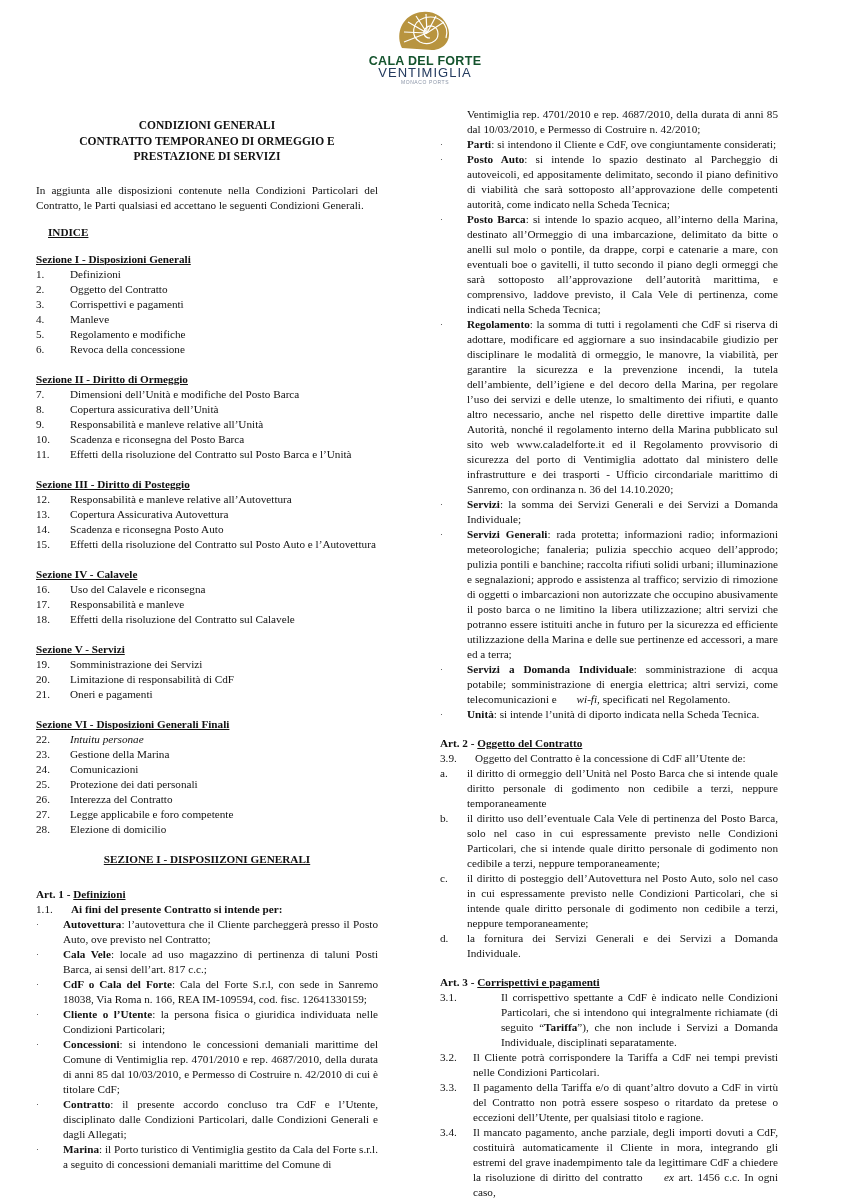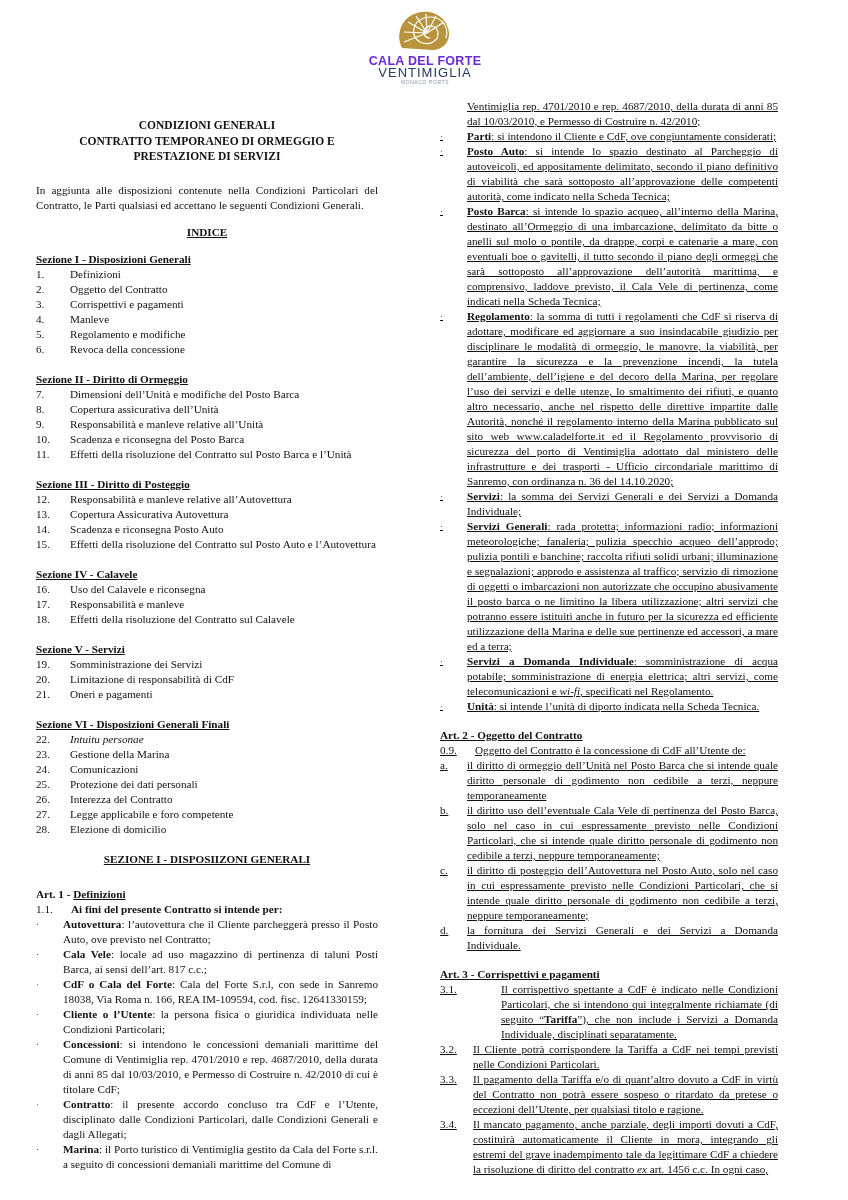--- a/index.html
+++ b/index.html
@@ -3,48 +3,48 @@
 <meta charset="utf-8">
 <style>
   html, body { margin: 0; padding: 0; background: #ffffff; }
   body {
     width: 848px; height: 1200px; position: relative; overflow: hidden;
     font-family: "Liberation Serif", "DejaVu Serif", serif;
     color: #111; font-size: 11.2px; line-height: 15px;
   }
   .logo { position: absolute; left: 360px; top: 8px; width: 130px; text-align: center; }
   .logo svg { display: block; margin: 0 auto; }
-  .logo .brand { font-family: "Liberation Sans", "DejaVu Sans", sans-serif; font-weight: bold; color: #6d28d9; font-size: 12.5px; letter-spacing: 0.3px; line-height: 13px; margin-top: 1px; }
+  .logo .brand { font-family: "Liberation Sans", "DejaVu Sans", sans-serif; font-weight: bold; color: #14532d; font-size: 12.5px; letter-spacing: 0.3px; line-height: 13px; margin-top: 1px; }
   .logo .city { font-family: "Liberation Sans", "DejaVu Sans", sans-serif; color: #233a5e; font-size: 13px; letter-spacing: 1px; line-height: 10px; }
   .logo .sub { font-family: "Liberation Sans", "DejaVu Sans", sans-serif; color: #8a94a6; font-size: 5px; letter-spacing: 0.6px; line-height: 8px; }
 
   .col { position: absolute; top: 110px; }
   .col-left { left: 36px; width: 342px; }
-  .col-right { left: 440px; width: 338px; top: 99px; text-decoration: underline; }
+  .col-right { left: 440px; width: 338px; top: 107px; }
 
   .title { text-align: center; font-weight: bold; font-size: 11.5px; line-height: 15.5px; margin: 8px 0 18px 0; }
   .intro { text-align: justify; margin: 0 0 2px 0; }
-  .h-indice { text-align: center; font-weight: bold; text-decoration: underline; margin: 12px; }
+  .h-indice { text-align: left; font-weight: bold; text-decoration: underline; margin: 12px; }
   .sec-title { font-weight: bold; text-decoration: underline; margin: 0; }
   .toc { margin: 0 0 15px 0; padding: 0; list-style: none; }
   .toc li { display: flex; }
   .toc .num { width: 34px; flex: none; }
   .toc .txt.it { font-style: italic; }
   .big-sec { text-align: center; font-weight: bold; text-decoration: underline; margin: 12px 0 20px 0; }
 
   .art-h { font-weight: bold; margin: 0; }
   .art-h .u { text-decoration: underline; }
   .row { display: flex; }
   .row .num { width: 27px; flex: none; }
   .row .body { flex: 1; text-align: justify; }
   .bullet { display: flex; }
   .bullet .dot { width: 27px; flex: none; font-size: 9px; }
   .bullet .body { flex: 1; text-align: justify; }
   .b { font-weight: bold; }
-  .i { font-style: italic; }
+  .i { font-style: italic; margin-left: 17px; }
   .gap { height: 14px; }
   .intro-para { text-align: justify; padding-left: 27px; }
   .sub-lead { font-weight: bold; }
 </style>
 </head>
 <body>
 
 <div class="logo">
   <svg width="62" height="46" viewBox="0 0 62 46">
     <path d="M8 40 C2 28 6 12 20 6 C34 0 50 6 54 20 C58 32 50 42 38 42 Z" fill="#b8943f"></path>
@@ -278,21 +278,21 @@
       </div>
       <div class="bullet">
         <span class="dot">·</span>
         <span class="body"><span class="b">Unità</span>: si intende l’unità di diporto indicata nella Scheda Tecnica.</span>
       </div>
     </div>
 
   <div class="gap"></div>
   <p class="art-h"><span>Art. 2 - </span><span class="u">Oggetto del Contratto</span></p>
   <div class="row">
-    <span class="num">0.9.</span>
+    <span class="num">3.9.</span>
     <span class="body" style="padding-left:8px">Oggetto del Contratto è la concessione di CdF all’Utente de:</span>
   </div>
   <div id="art2-items">
       <div class="row">
         <span class="num">a.</span>
         <span class="body">il diritto di ormeggio dell’Unità nel Posto Barca che si intende quale diritto personale di godimento non cedibile a terzi, neppure temporaneamente</span>
       </div>
       <div class="row">
         <span class="num">b.</span>
         <span class="body">il diritto uso dell’eventuale Cala Vele di pertinenza del Posto Barca, solo nel caso in cui espressamente previsto nelle Condizioni Particolari, che si intende quale diritto personale di godimento non cedibile a terzi, neppure temporaneamente;</span>

